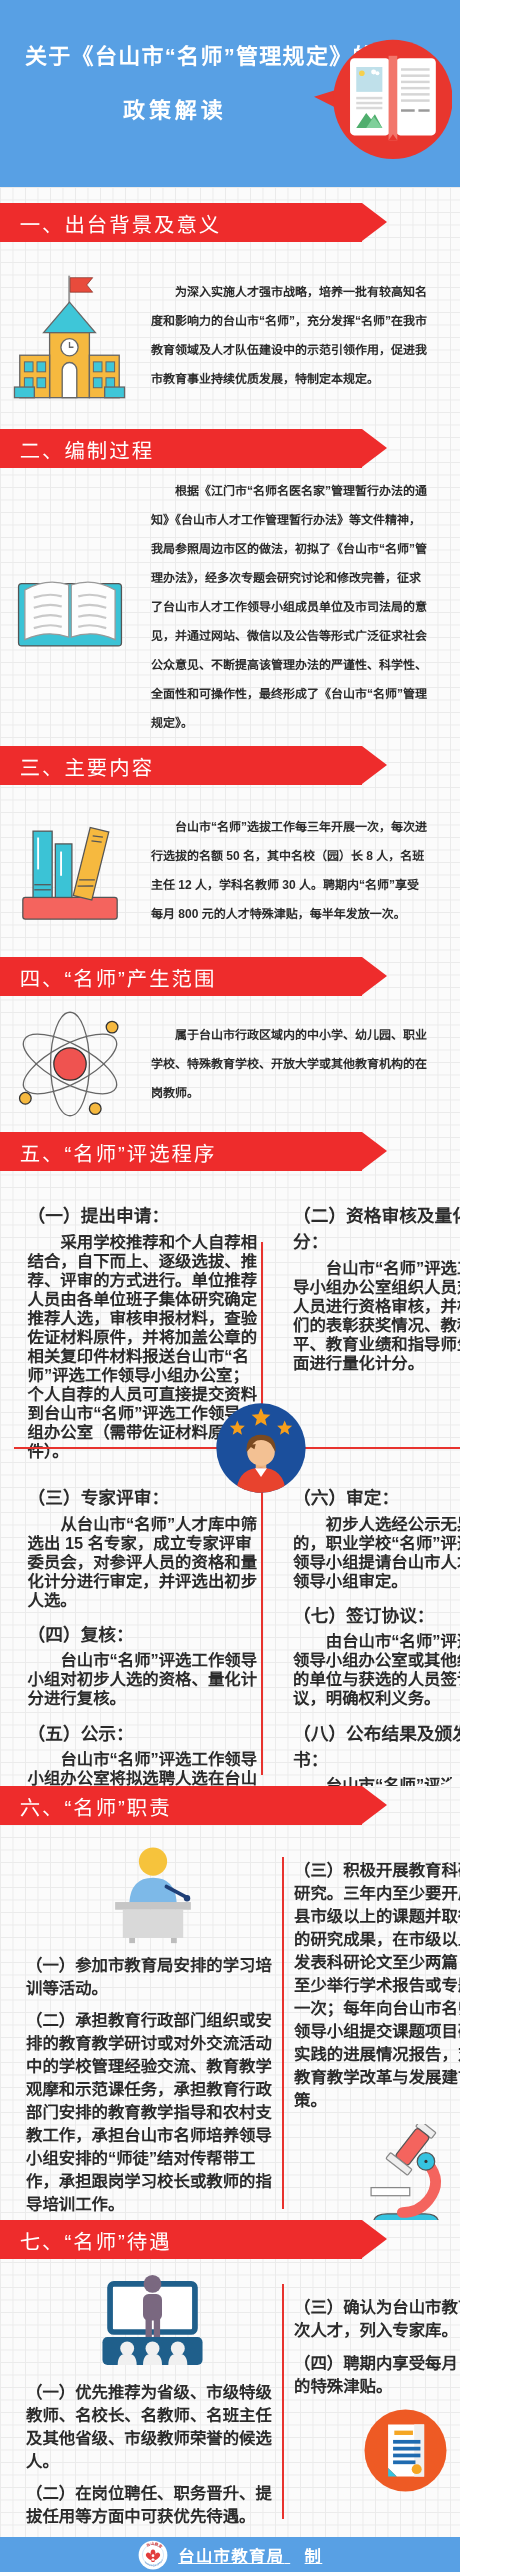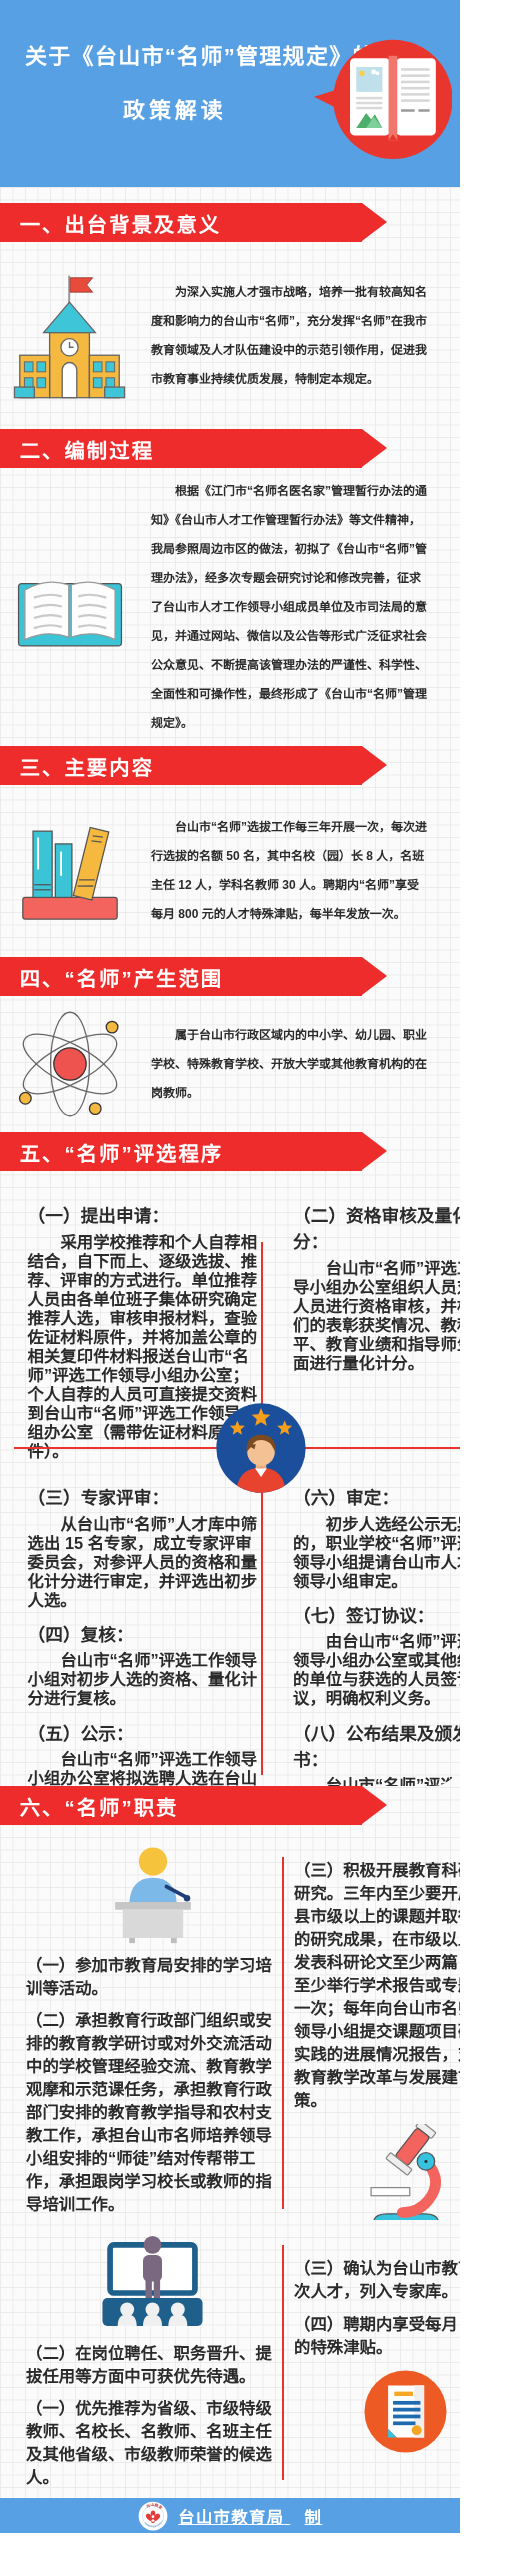--- a/index.html
+++ b/index.html
@@ -17,21 +17,21 @@
   .main{background-color:#fbfbfb;
     background-image:linear-gradient(#ebebeb 0.7px,transparent 0.7px),
                      linear-gradient(90deg,#ebebeb 0.7px,transparent 0.7px);
     background-size:12.5px 12.5px;
     padding-top:16.4px;}
 
   
   .banner{width:362px;height:39px;background:#ee2c2c;position:relative;display:flex;align-items:center;}
   .banner::after{content:"";position:absolute;right:-25px;top:0;width:0;height:0;
     border-top:19.7px solid transparent;border-bottom:19.7px solid transparent;border-left:25px solid #ee2c2c;}
-  .banner span{font-size:20.4px;font-weight:700;color:#ffffff;padding-left:19.7px;letter-spacing:2px;white-space:nowrap;}
+  .banner span{font-size:20.4px;font-weight:400;color:#ffffff;padding-left:19.7px;letter-spacing:2px;white-space:nowrap;}
 
   
   .block{display:flex;align-items:center;overflow:hidden;}
   .block .icon-col{width:139px;display:flex;justify-content:center;flex:none;}
   .block .text-col{flex:1;padding-right:19.7px;}
   .para{font-size:12px;line-height:29px;font-weight:600;text-indent:2em;margin:12px;}
   .h285{height:187px;}.h424{height:278px;}.h262{height:172px;}.h207{height:136px;}
 
   
   .s5{height:615px;position:relative;overflow:hidden;border-radius:27px;}
@@ -284,42 +284,45 @@
               <rect x="73" y="6" width="26" height="58" rx="5" fill="#f4645e" stroke="#555" stroke-width="2"></rect>
               <rect x="64" y="64" width="44" height="12" rx="2" fill="#eeeeee" stroke="#888" stroke-width="2"></rect>
             </g>
             <rect x="24" y="102" width="62" height="13" fill="#ffffff" stroke="#888" stroke-width="2"></rect>
           </svg>
         </div>
       </div>
       <div class="vline"></div>
     </div>
 
+    <div class="banner">
+      <span>七、“名师”待遇</span>
+    </div>
     <div class="twocol s7">
       <div class="colL">
         <div class="icon-center">
           <svg width="121" height="95" viewBox="0 0 190 150">
             <rect x="28" y="14" width="134" height="76" rx="6" fill="#ffffff" stroke="#1f5f8b" stroke-width="9"></rect>
             <circle cx="95" cy="14" r="14" fill="#7a6880"></circle>
             <rect x="80" y="30" width="30" height="42" rx="9" fill="#7a6880"></rect>
             <rect x="84" y="68" width="10" height="34" fill="#7a6880"></rect>
             <rect x="97" y="68" width="10" height="34" fill="#7a6880"></rect>
             <rect x="16" y="98" width="158" height="44" rx="8" fill="#1f5f8b"></rect>
             <g fill="#f0f0f0">
               <circle cx="55" cy="116" r="11"></circle>
                 <path d="M40 142 Q40 124 55 124 Q70 124 70 142 Z"></path>
               <circle cx="95" cy="116" r="11"></circle>
                 <path d="M80 142 Q80 124 95 124 Q110 124 110 142 Z"></path>
               <circle cx="135" cy="116" r="11"></circle>
                 <path d="M120 142 Q120 124 135 124 Q150 124 150 142 Z"></path>
             </g>
           </svg>
         </div>
+        <p class="duty">（一）优先推荐为省级、市级特级教师、名校长、名教师、名班主任及其他省级、市级教师荣誉的候选人。</p>
         <p class="duty">（二）在岗位聘任、职务晋升、提拔任用等方面中可获优先待遇。</p>
-        <p class="duty">（一）优先推荐为省级、市级特级教师、名校长、名教师、名班主任及其他省级、市级教师荣誉的候选人。</p>
       </div>
       <div class="colR">
         <p class="duty">（三）确认为台山市教育高层次人才，列入专家库。</p>
         <p class="duty">（四）聘期内享受每月 800 元的特殊津贴。</p>
         <div class="icon-center" style="margin-top:6.6px;">
           <svg width="87" height="87" viewBox="0 0 140 140">
             <circle cx="70" cy="70" r="66" fill="#ee5a24"></circle>
             <path d="M42 28 h58 v84 h-44 l-14 -14 z" fill="#ffffff"></path>
             <rect x="84" y="28" width="16" height="84" fill="#efefef"></rect>
             <polygon points="42,98 42,112 56,112" fill="#35c3e0"></polygon>

